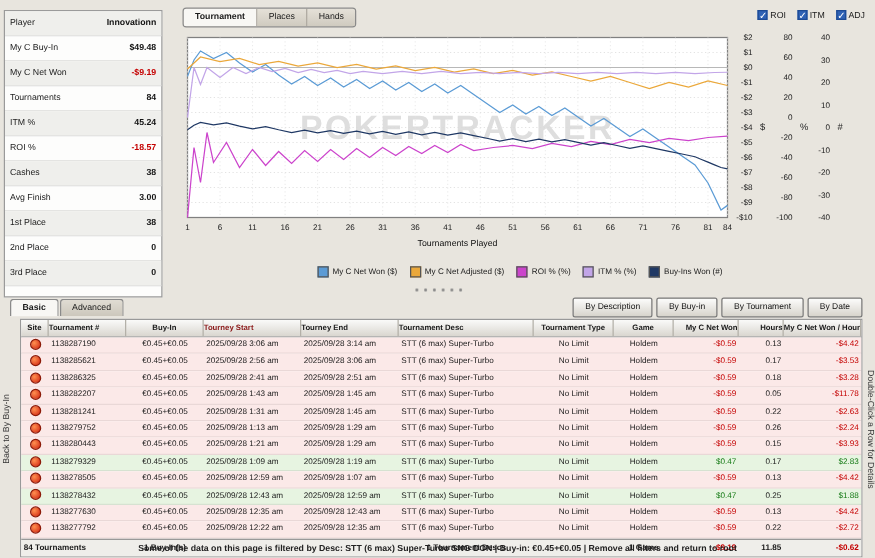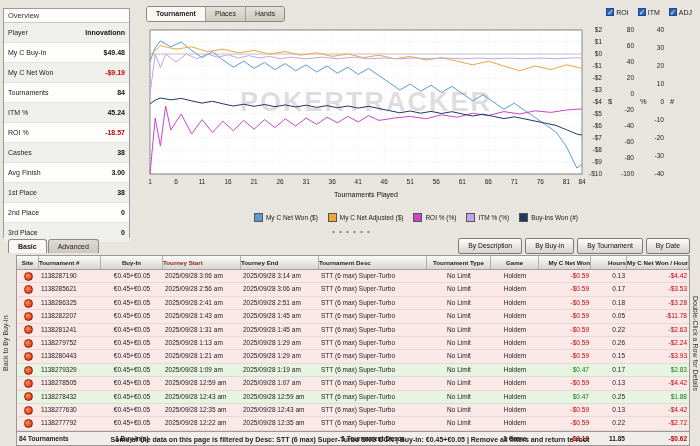--- a/index.html
+++ b/index.html
@@ -76,21 +76,20 @@
   .vleft{left:2px;top:256px;height:174px;transform:rotate(180deg);}
   .vright{right:1px;top:256px;height:174px;}
   
   .fnote{position:absolute;left:0;right:0;top:436px;text-align:center;font-size:7px;font-weight:bold;
          color:#222;white-space:nowrap;}
 </style>
 </head>
 <body>
 
 <div class="ov-panel">
-  <div class="ov-title">Overview</div>
   <div>
       <div class="ov-row alt">
         <span class="ov-label">Player</span>
         <span class="ov-value">Innovationn</span>
       </div>
       <div class="ov-row">
         <span class="ov-label">My C Buy-In</span>
         <span class="ov-value">$49.48</span>
       </div>
       <div class="ov-row alt">

